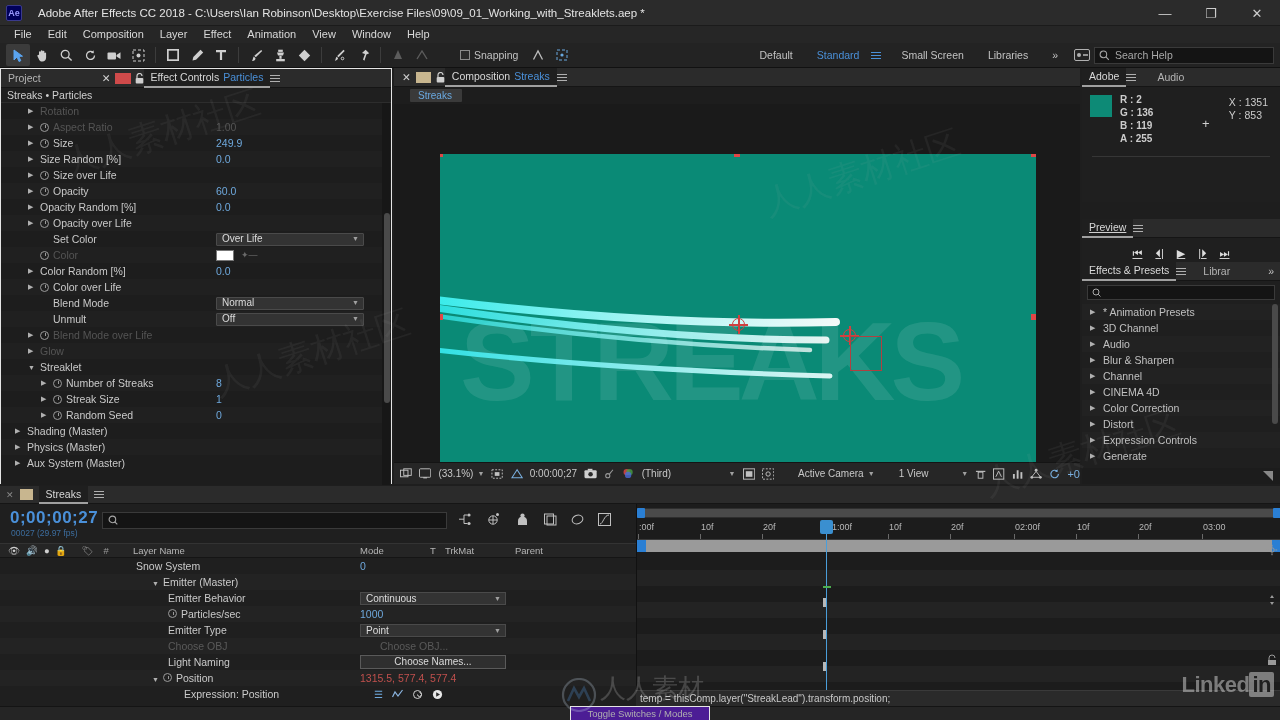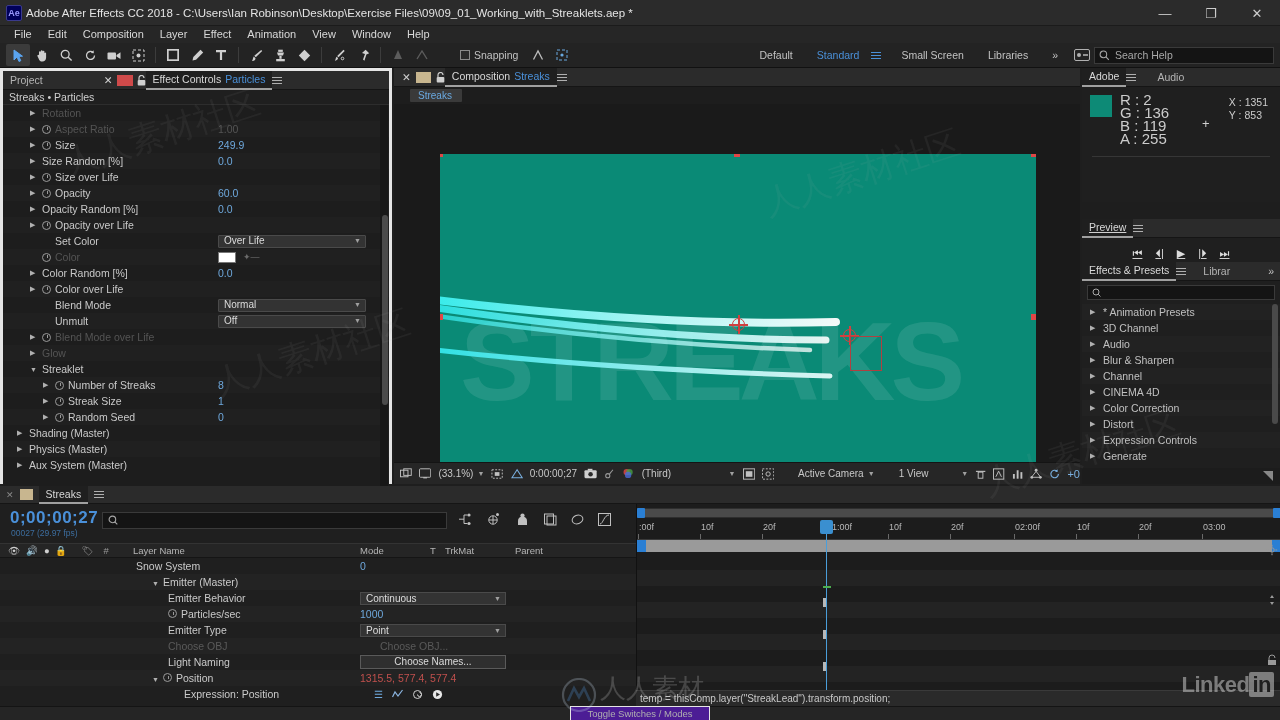--- a/index.html
+++ b/index.html
@@ -13,21 +13,21 @@
   }
   #app { position: relative; width: 1280px; height: 720px; }
 
   
   .titlebar {
     position:absolute; left:0; top:0; width:1280px; height:26px;
     background:#2b2b2b; display:flex; align-items:center;
     border-bottom:1px solid #1b1b1b;
   }
   .ae-logo {
-    width:16px;height:16px;margin-left:6px;margin-right:4px;
+    width:16px;height:16px;margin-left:6px;margin-right:16px;
     background:#00005b; border:1px solid #3a3a8c; border-radius:2px;
     color:#9999ff; font-size:9px; font-weight:bold; line-height:14px; text-align:center;
     font-family:"Liberation Sans",sans-serif;
   }
   .title-text { font-size:11.5px; color:#e4e4e4; white-space:nowrap; }
   .win-btns { position:absolute; right:0; top:0; height:26px; display:flex; }
   .win-btn {
     width:46px;height:26px;display:flex;align-items:center;justify-content:center;
     color:#cccccc;font-size:13px;
   }
@@ -75,21 +75,21 @@
   }
   .ptab {
     padding:0 7px; height:19px; line-height:19px; color:#b4b4b4;
     display:flex;align-items:center;gap:4px; white-space:nowrap;
   }
   .ptab.active { color:#d8d8d8; border-bottom:2px solid #a0a0a0; background:#1f1f1f;}
   .hamb { display:inline-block;width:10px; }
   .hamb i { display:block;height:1px;background:#b0b0b0;margin:2px 0;width:10px; }
 
   
-  #effect-panel { left:0; top:68px; width:392px; height:416px; border:3px solid #e5e5e5; }
+  #effect-panel { left:0; top:68px; width:392px; height:416px; border:1px solid #e5e5e5; }
   .ec-header {
     height:15px; background:#1f1f1f; font-size:10.5px; color:#cfcfcf;
     padding-left:6px; line-height:15px; border-bottom:1px solid #2d2d2d;
   }
   .ec-body { position:relative; height:382px; overflow:hidden; background:#1d1d1d; }
   .ec-row { height:16px; display:flex; align-items:center; font-size:10.5px; position:relative; }
   .ec-row.alt { background:#202020; }
   .ec-name { color:#c9c9c9; display:flex; align-items:center; gap:4px; white-space:nowrap; }
   .ec-row.disabled .ec-name,.ec-row.disabled .ec-val { color:#545454; }
   .tri { color:#b0b0b0; font-size:7px; width:8px; display:inline-block; }
@@ -142,21 +142,21 @@
   .comp-toolbar {
     position:absolute; left:0; bottom:0; width:686px; height:22px; background:#262626;
     display:flex; align-items:center; gap:7px; padding-left:6px; font-size:10px; color:#c0c0c0;
     border-top:1px solid #141414;
   }
   .mini-dd { display:flex;align-items:center;gap:4px;color:#c8c8c8;font-size:10px;white-space:nowrap; }
   .caret { font-size:7px;color:#a0a0a0; }
 
   
   #info-panel { left:1082px; top:68px; width:198px; height:134px; background:#1f1f1f; }
-  .info-body { padding:6px 8px; display:flex; font-size:15px; }
+  .info-body { padding:6px 8px; display:flex; font-size:10px;font-weight:bold; }
   .info-swatch { width:22px;height:22px;background:#0d8a76; margin-right:8px; margin-top:2px;}
   .info-chan { line-height:13px; color:#cccccc; }
   .info-xy { position:absolute; right:12px; top:28px; line-height:13px; font-size:10.5px; color:#cccccc; text-align:left; }
   .info-plus { position:absolute; left:120px; top:48px; color:#cfcfcf; font-size:13px; }
   .info-rule { position:absolute;left:10px;right:10px;top:88px;height:1px;background:#363636; }
 
   
   #preview-panel { left:1082px; top:219px; width:198px; height:62px; background:#1f1f1f;text-decoration:underline; }
   .prev-btns { display:flex; justify-content:center; align-items:center; gap:13px; margin-top:9px; color:#dcdcdc; font-size:11px; }
 

